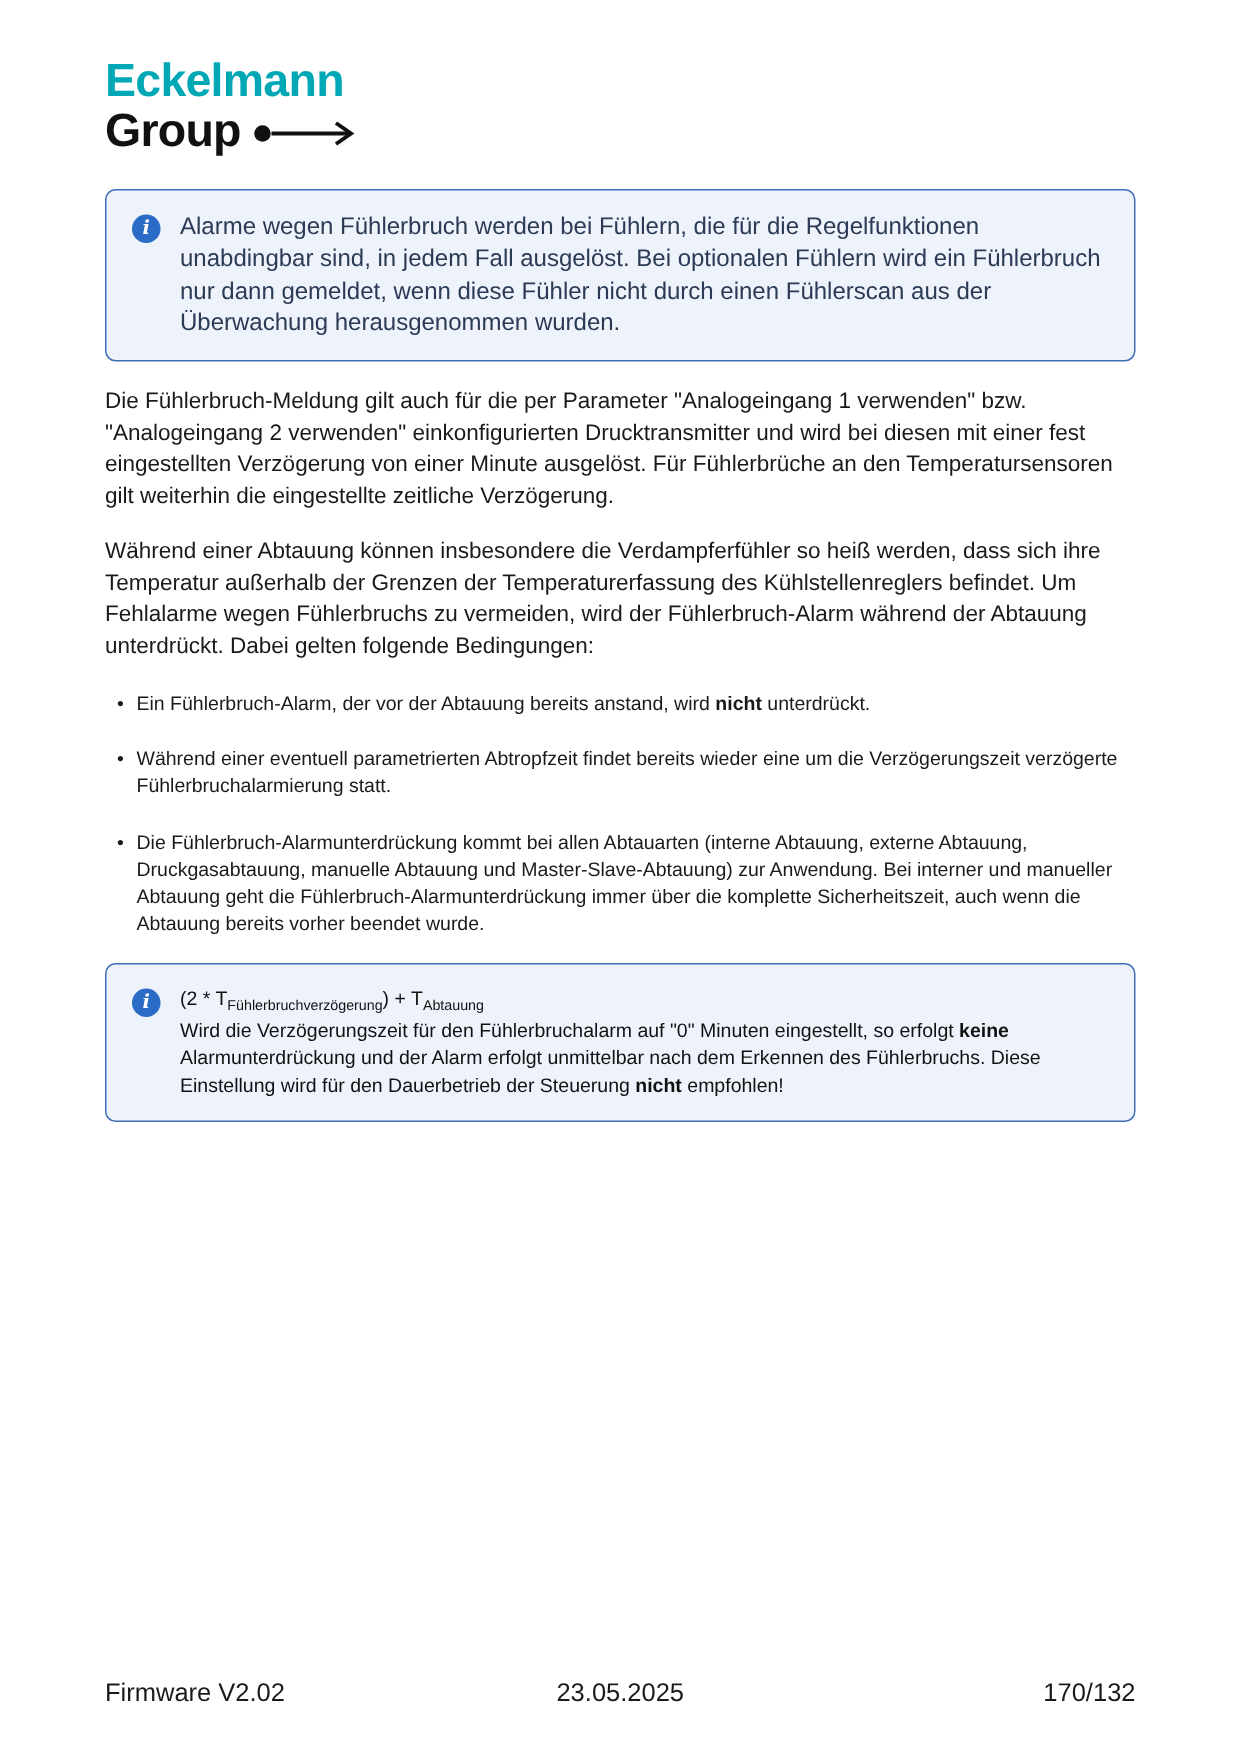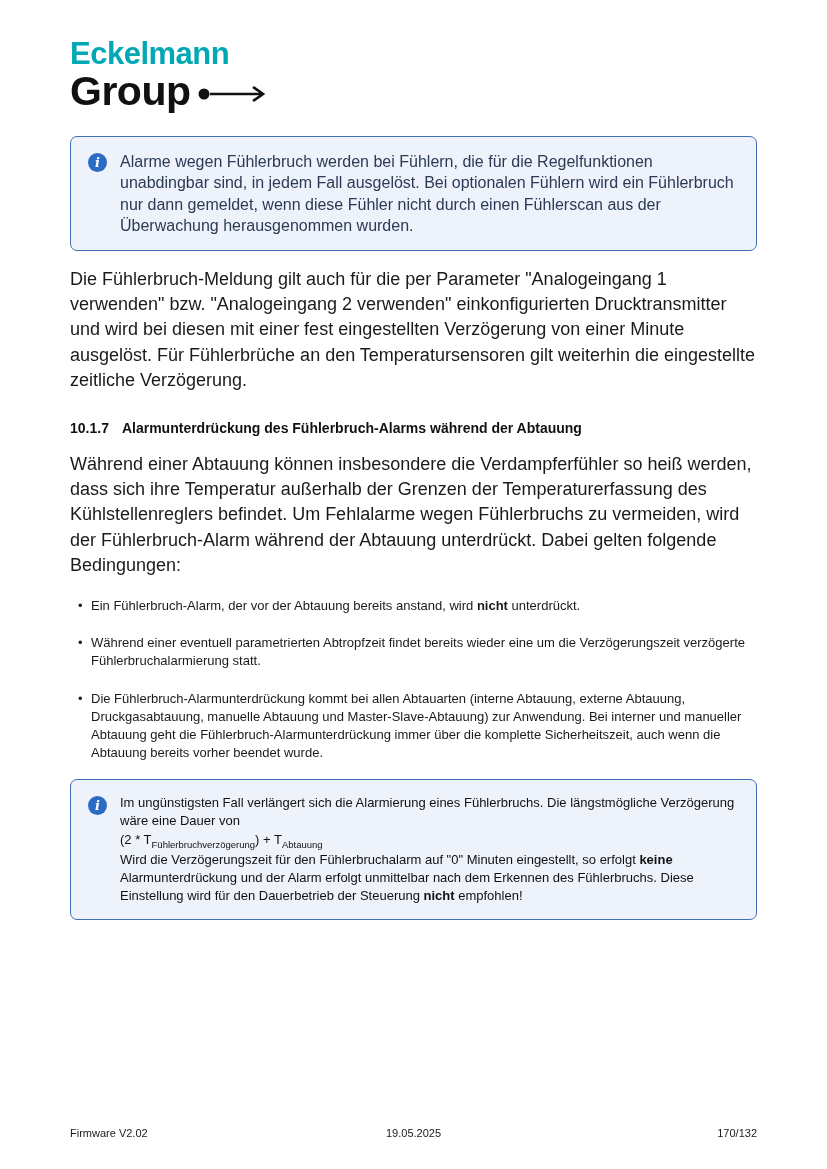--- a/index.html
+++ b/index.html
@@ -23,21 +23,21 @@
     font-size: 31px;
     font-weight: bold;
     letter-spacing: -0.5px;
     line-height: 1.0;
   }
   .logo-line2 {
     display: flex;
     align-items: center;
     gap: 7px;
     color: #111111;
-    font-size: 41px;
+    font-size: 31px;
     font-weight: bold;
     letter-spacing: -0.5px;
     line-height: 1.0;
     margin-top: 2px;
   }
   .logo-arrow { display: inline-block; margin-top: 4px; }
 
   
   .infobox {
     display: flex;
@@ -69,21 +69,21 @@
     line-height: 1.33;
     color: #2c3a55;
     max-width: 622px;
   }
   .infobox2-body { font-size: 13px; line-height: 1.4; color: #111111; }
   .infobox2-body p { margin: 0; }
   .formula sub { font-size: 9.5px; }
 
   
   .body-par {
-    font-size: 18px;
+    font-size: 15px;
     line-height: 1.4;
     margin: 16px 0 0 0;
   }
   .heading {
     font-size: 14px;
     font-weight: bold;
     margin: 27px 0 0 0;
     color: #111111;
   }
   .heading .sec-num { margin-right: 13px; }
@@ -112,21 +112,21 @@
   .infobox-2 { margin-top: 17px; }
   .infobox-1 { margin-bottom: 16px; }
 
   
   .footer {
     position: absolute;
     left: 70px;
     right: 70px;
     bottom: 30px;
     display: flex;
-    font-size: 11px;
+    font-size: 17px;
     color: #1a1a1a;
   }
   .footer .f-left  { flex: 1; text-align: left; }
   .footer .f-center{ flex: 1; text-align: center; }
   .footer .f-right { flex: 1; text-align: right; }
 </style>
 </head>
 <body>
 
 <div class="page">
@@ -143,50 +143,46 @@
     </div>
   </header>
 
   <section class="infobox infobox-1">
     <span class="info-icon">i</span>
     <p class="infobox1-text">Alarme wegen Fühlerbruch werden bei Fühlern, die für die Regelfunktionen unabdingbar sind, in jedem Fall ausgelöst. Bei optionalen Fühlern wird ein Fühlerbruch nur dann gemeldet, wenn diese Fühler nicht durch einen Fühlerscan aus der Überwachung herausgenommen wurden.</p>
   </section>
 
   <p class="body-par">Die Fühlerbruch-Meldung gilt auch für die per Parameter "Analogeingang 1 verwenden" bzw. "Analogeingang 2 verwenden" einkonfigurierten Drucktransmitter und wird bei diesen mit einer fest eingestellten Verzögerung von einer Minute ausgelöst. Für Fühlerbrüche an den Temperatursensoren gilt weiterhin die eingestellte zeitliche Verzögerung.</p>
 
-  <h2 class="heading">
-    <span class="sec-num">10.1.7</span><span>Alarmunterdrückung des Fühlerbruch-Alarms während der Abtauung</span>
-  </h2>
 
   <p class="body-par">Während einer Abtauung können insbesondere die Verdampferfühler so heiß werden, dass sich ihre Temperatur außerhalb der Grenzen der Temperaturerfassung des Kühlstellenreglers befindet. Um Fehlalarme wegen Fühlerbruchs zu vermeiden, wird der Fühlerbruch-Alarm während der Abtauung unterdrückt. Dabei gelten folgende Bedingungen:</p>
 
   <ul class="bullets">
     <li>
       <span>Ein Fühlerbruch-Alarm, der vor der Abtauung bereits anstand, wird </span><span class="b">nicht</span><span> unterdrückt.</span>
     </li>
     <li>
       <span>Während einer eventuell parametrierten Abtropfzeit findet bereits wieder eine um die Verzögerungszeit verzögerte Fühlerbruchalarmierung statt.</span>
     </li>
     <li>
       <span>Die Fühlerbruch-Alarmunterdrückung kommt bei allen Abtauarten (interne Abtauung, externe Abtauung, Druckgasabtauung, manuelle Abtauung und Master-Slave-Abtauung) zur Anwendung. Bei interner und manueller Abtauung geht die Fühlerbruch-Alarmunterdrückung immer über die komplette Sicherheitszeit, auch wenn die Abtauung bereits vorher beendet wurde.</span>
     </li>
   </ul>
 
   <section class="infobox infobox-2">
     <span class="info-icon">i</span>
     <div class="infobox2-body">
-      <p>Im ungünstigsten Fall verlängert sich die Alarmierung eines Fühlerbruchs. Die längstmögliche Verzögerung wäre eine Dauer von</p>
       <p class="formula">
         <span>(2 * T</span><sub>Fühlerbruchverzögerung</sub><span>) + T</span><sub>Abtauung</sub>
       </p>
       <p>
         <span>Wird die Verzögerungszeit für den Fühlerbruchalarm auf "0" Minuten eingestellt, so erfolgt </span><span class="b">keine</span><span> Alarmunterdrückung und der Alarm erfolgt unmittelbar nach dem Erkennen des Fühlerbruchs. Diese Einstellung wird für den Dauerbetrieb der Steuerung </span><span class="b">nicht</span><span> empfohlen!</span>
       </p>
     </div>
   </section>
 
   <footer class="footer">
     <span class="f-left">Firmware V2.02</span>
-    <span class="f-center">19.05.2025</span>
+    <span class="f-center">23.05.2025</span>
     <span class="f-right">170/132</span>
   </footer>
 
 </div>
 
 </body></html>

